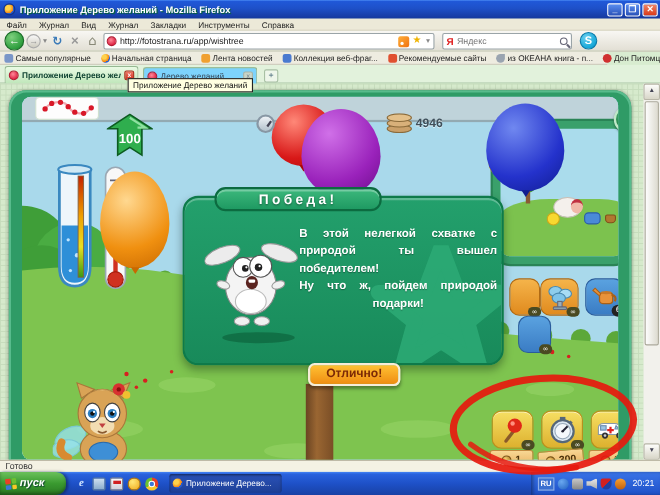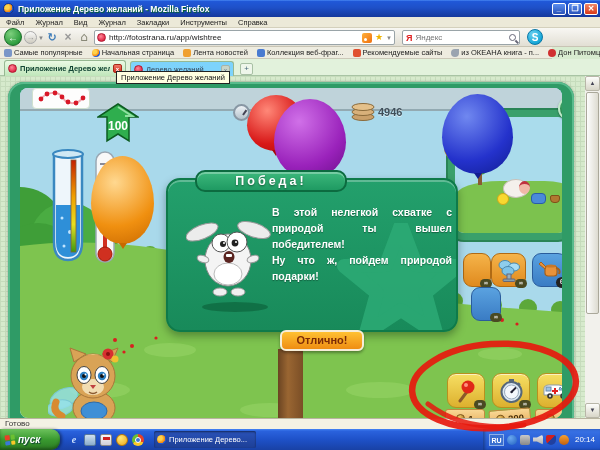--- a/index.html
+++ b/index.html
@@ -162,21 +162,21 @@
   .dlg { position:absolute; left:146px; top:90px; width:292px; height:154px; z-index:40;
     background:linear-gradient(180deg,#23a06c,#188a5a); border:2px solid #0e7a4a; border-radius:14px;
     box-shadow:inset 0 2px 0 rgba(255,255,255,.28), 0 4px 8px rgba(0,20,10,.35); overflow:hidden; }
   .dlg-flower { position:absolute; right:-10px; bottom:-18px; opacity:.85; }
   .dlg-rabbit { position:absolute; left:18px; top:34px; }
   .dlg-shadow { position:absolute; left:34px; top:122px; width:66px; height:10px; border-radius:50%;
     background:rgba(0,60,30,.35); }
   .dlg-text { position:absolute; left:104px; top:24px; width:180px; color:#fff; font-weight:bold;
     font-size:10.5px; line-height:16px; text-shadow:0 1px 1px rgba(0,0,0,.35); }
   .dlg-text .jl { text-align:justify; text-align-last:justify; }
-  .dlg-text .cl { }
+  .dlg-text .cl { text-align:center; }
   .dlg-btn { position:absolute; left:260px; top:242px; width:84px; height:21px; z-index:41;
     background:linear-gradient(180deg,#ffc133,#ef8d12); border:2px solid #f6edd8; border-radius:6px;
     color:#7c2a06; font-weight:bold; font-size:11px; text-align:center; line-height:17px;
     box-shadow:0 2px 3px rgba(0,0,0,.35); }
   .post { position:absolute; left:258px; top:261px; width:25px; height:81px; z-index:5;
     background:linear-gradient(90deg,#6a4422,#9a6632 40%,#7a4e26); }
 
   
   .cat { position:absolute; left:28px; top:254px; z-index:8; }
 
@@ -634,21 +634,21 @@
       <div class="ffdot"></div>
       <span>Приложение Дерево...</span>
     </div>
     <div class="tray">
       <div class="lang">RU</div>
       <div class="trayico" style="background:radial-gradient(circle at 35% 30%,#6aa8f0,#2060c0);border-radius:50%"></div>
       <div class="trayico" style="background:linear-gradient(180deg,#c8c8c8,#888)"></div>
       <div class="trayico" style="background:linear-gradient(180deg,#e8e8e8,#aaa);clip-path:polygon(0 30%,40% 30%,100% 0,100% 100%,40% 70%,0 70%)"></div>
       <div class="trayico" style="background:linear-gradient(135deg,#d02020 50%,#2040a0 50%);border-radius:2px 2px 50% 50%"></div>
       <div class="trayico" style="background:linear-gradient(180deg,#f8a030,#c06010);border-radius:50%"></div>
-      <span class="time">20:14</span>
+      <span class="time">20:21</span>
     </div>
   </div>
 
   <svg class="annotation" width="600" height="450" viewBox="0 0 600 450">
     <ellipse cx="494" cy="386" rx="82" ry="42" transform="rotate(-4 494 386)" fill="none" stroke="#e6190e" stroke-width="6.5" opacity=".92"></ellipse>
     <path d="M428,404 Q466,433 524,425" fill="none" stroke="#e6190e" stroke-width="5" opacity=".85" stroke-linecap="round"></path>
   </svg>
 
 </div>
 

